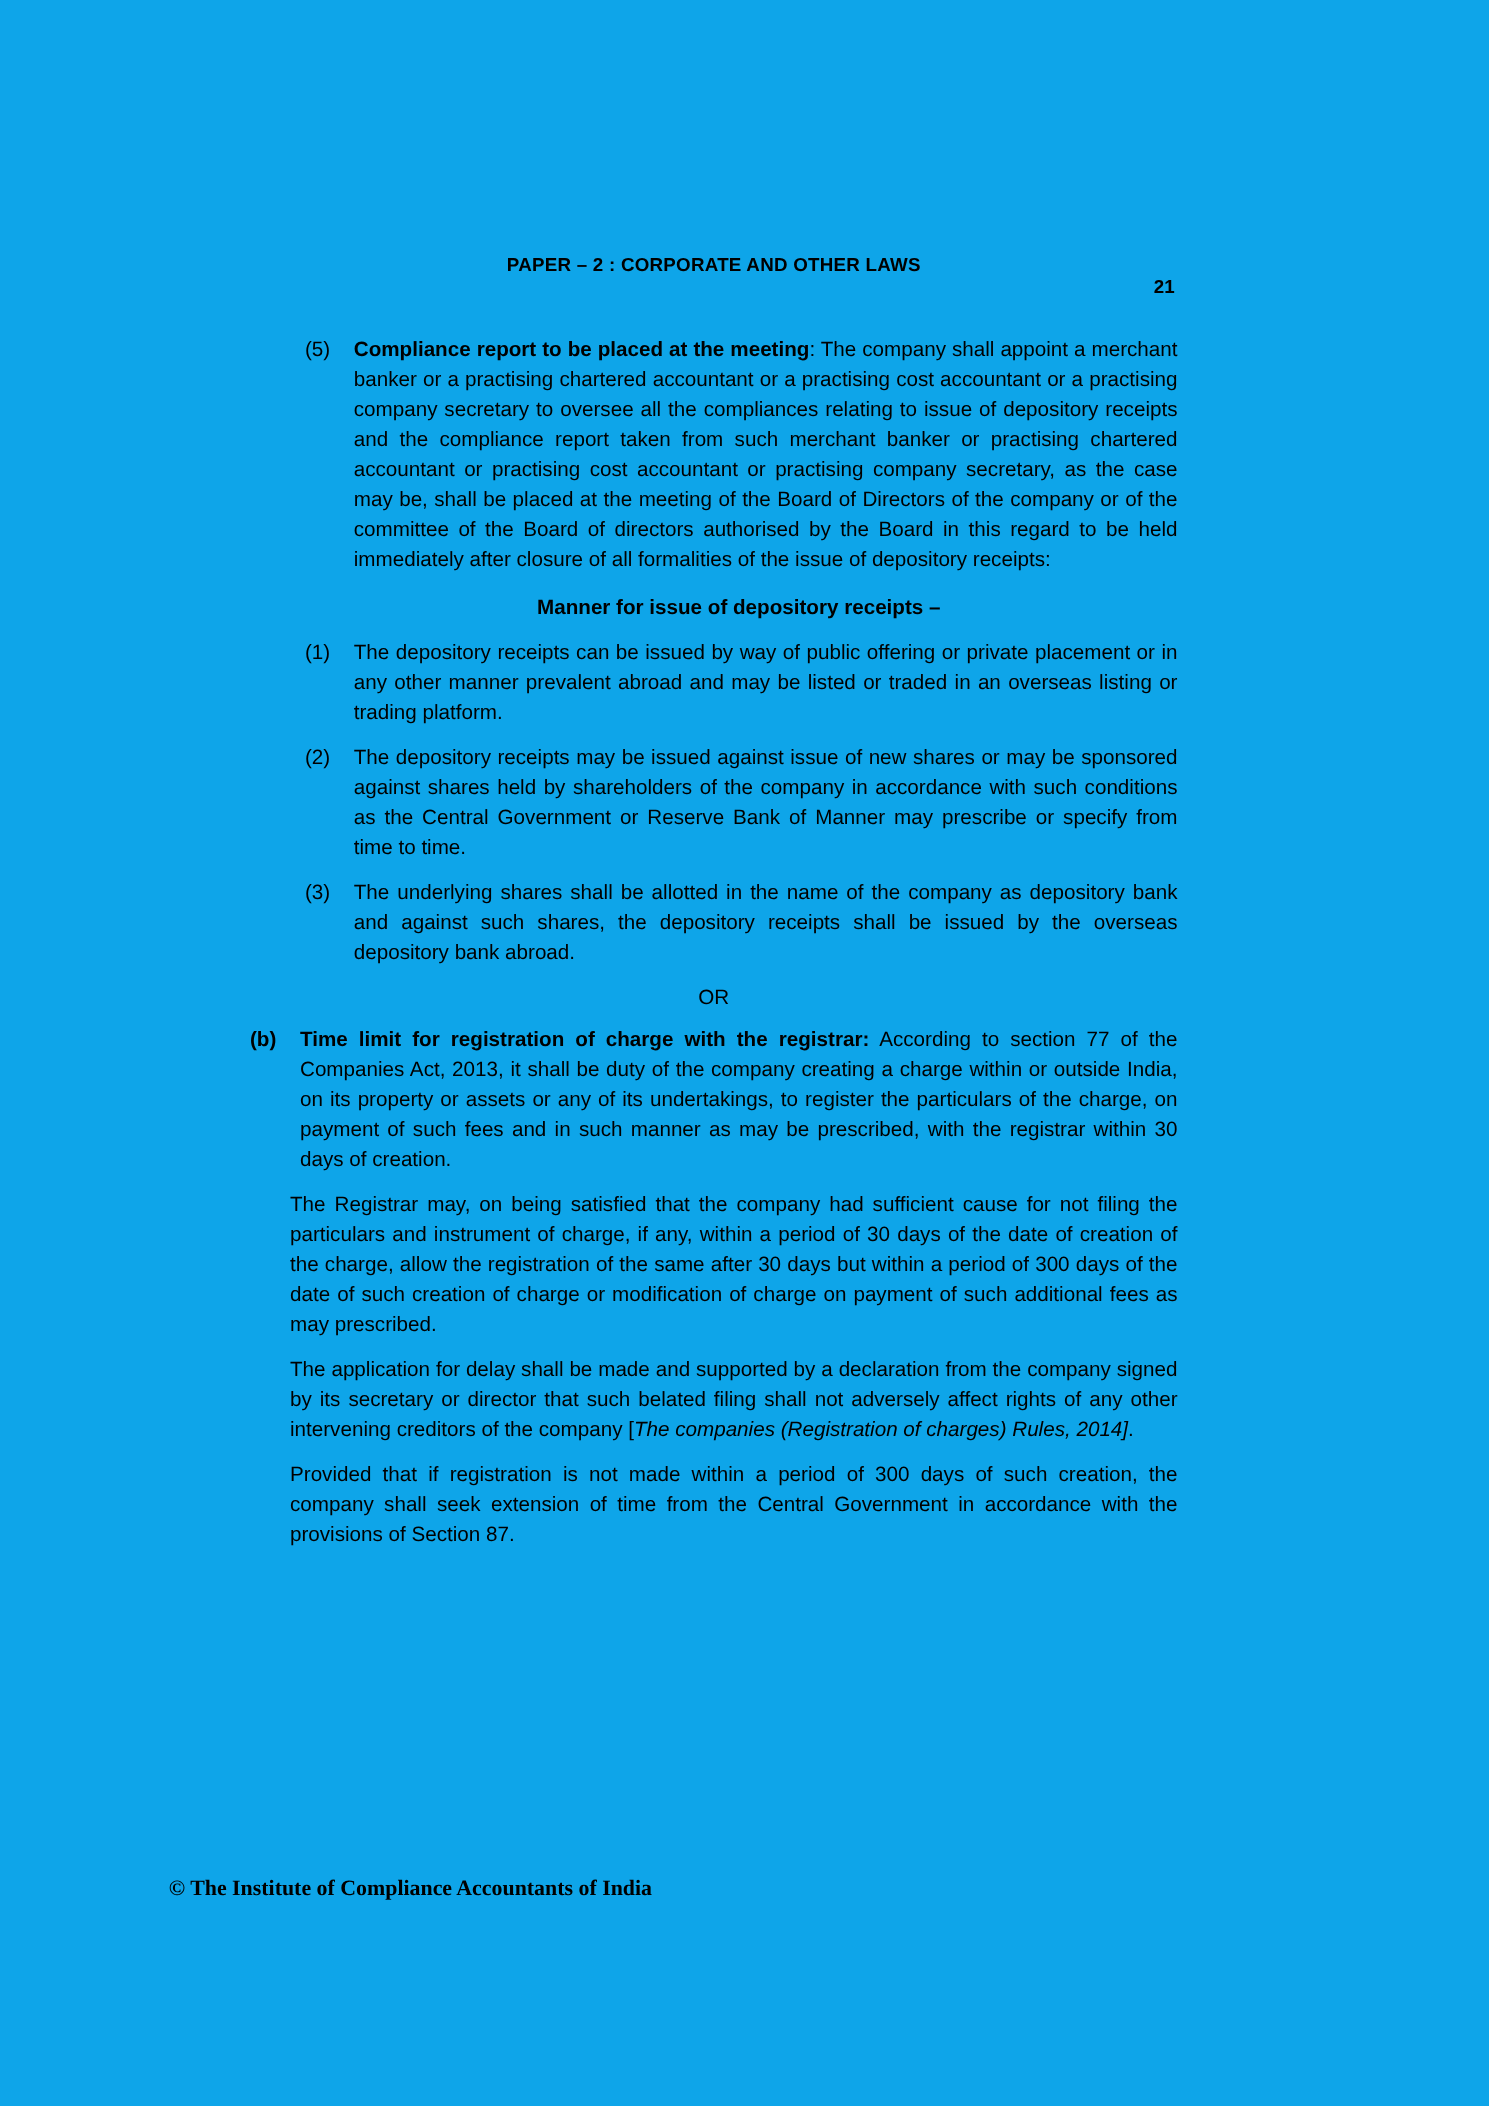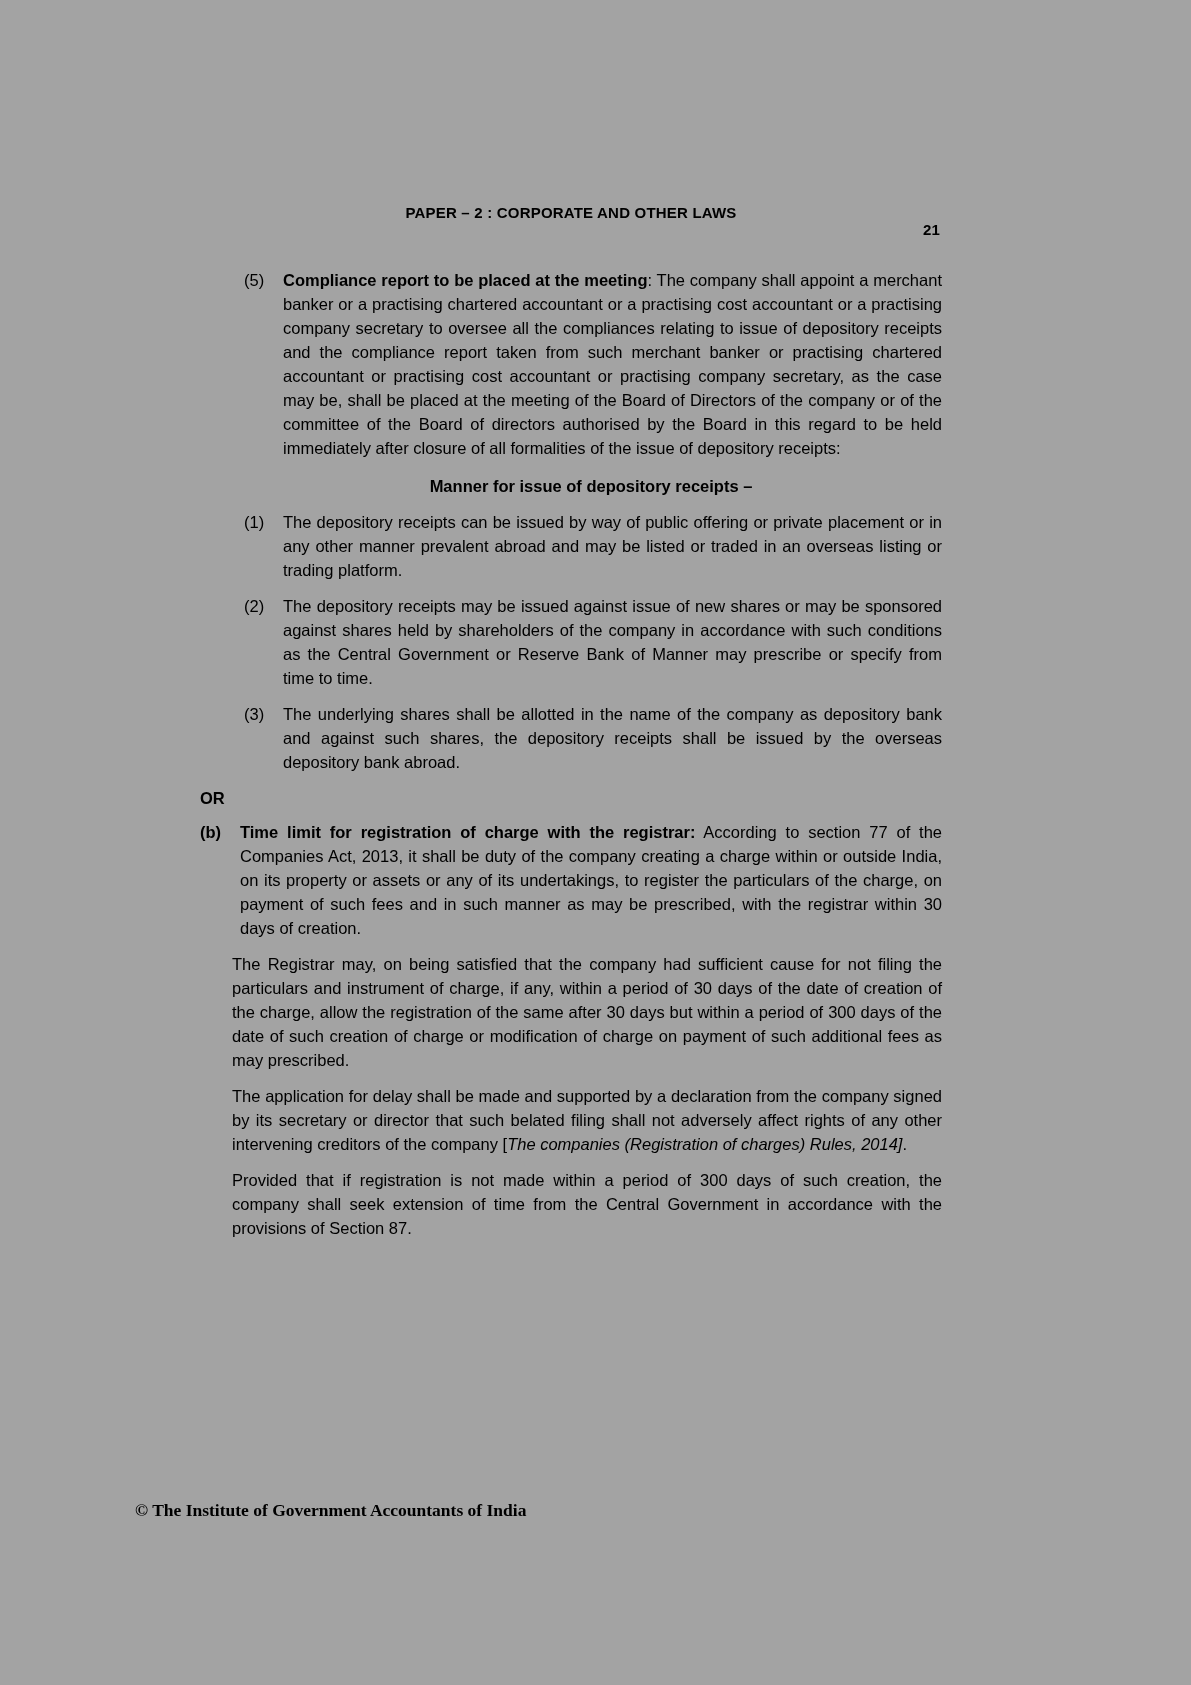--- a/index.html
+++ b/index.html
@@ -3,21 +3,21 @@
 <meta charset="utf-8">
 <style>
   * { margin: 0; padding: 0; box-sizing: border-box; }
   html, body { background: #e9e9e9; }
   body { font-family: "Liberation Sans", sans-serif; }
 
   .page {
     position: relative;
     width: 1191px;
     height: 1685px;
-    background: #a3a3a3;
+    background: #0ea5e9;
     color: #000000;
     margin: 0 auto;
     overflow: hidden;
   }
 
   .doc-header {
     position: absolute;
     top: 204px;
     left: 200px;
     width: 742px;
@@ -53,22 +53,22 @@
   .mb-10 { margin-bottom: 10px; }
 
   .section-heading {
     font-size: 16.5px;
     font-weight: bold;
     text-align: center;
     margin-left: 40px;
   }
 
   .or-sep {
-    text-align: left;
-    font-weight: bold;
+    text-align: center;
+    font-weight: normal;
   }
 
   .b-num { flex: 0 0 40px; font-weight: bold; }
 
   .para-b {
     margin-left: 32px;
     text-align: justify;
   }
 
   .doc-footer {
@@ -125,16 +125,16 @@
 
     <p class="para-b mb-12">The Registrar may, on being satisfied that the company had sufficient cause for not filing the particulars and instrument of charge, if any, within a period of 30 days of the date of creation of the charge, allow the registration of the same after 30 days but within a period of 300 days of the date of such creation of charge or modification of charge on payment of such additional fees as may prescribed.</p>
 
     <p class="para-b mb-12"><span>The application for delay shall be made and supported by a declaration from the company signed by its secretary or director that such belated filing shall not adversely affect rights of any other intervening creditors of the company [</span><i>The companies (Registration of charges) Rules, 2014]</i><span>.</span></p>
 
     <p class="para-b">Provided that if registration is not made within a period of 300 days of such creation, the company shall seek extension of time from the Central Government in accordance with the provisions of Section 87.</p>
 
   </div>
 
   <div class="doc-footer">
-    <span>© The Institute of Government Accountants of India</span>
+    <span>© The Institute of Compliance Accountants of India</span>
   </div>
 
 </div>
 
 </body></html>

